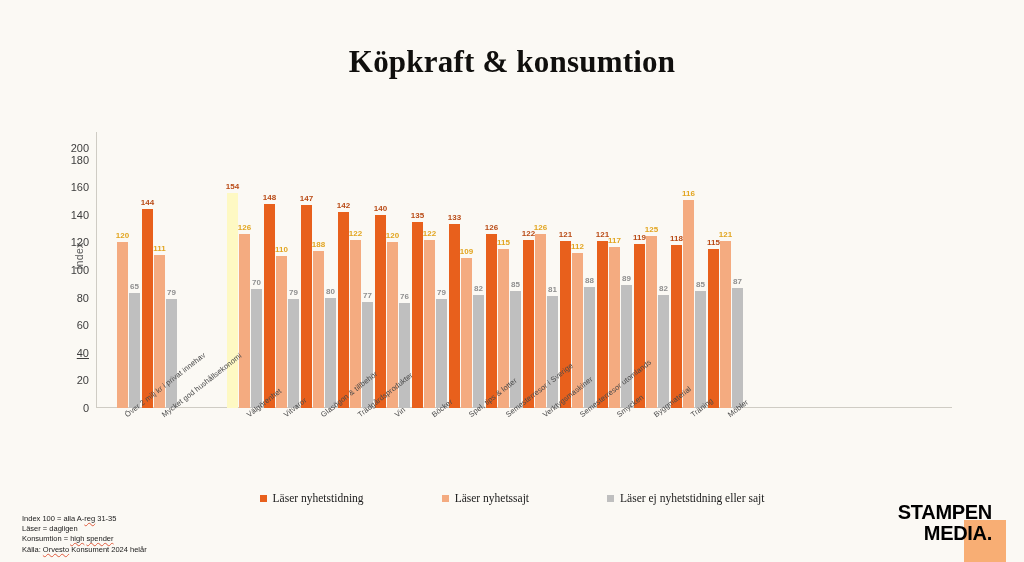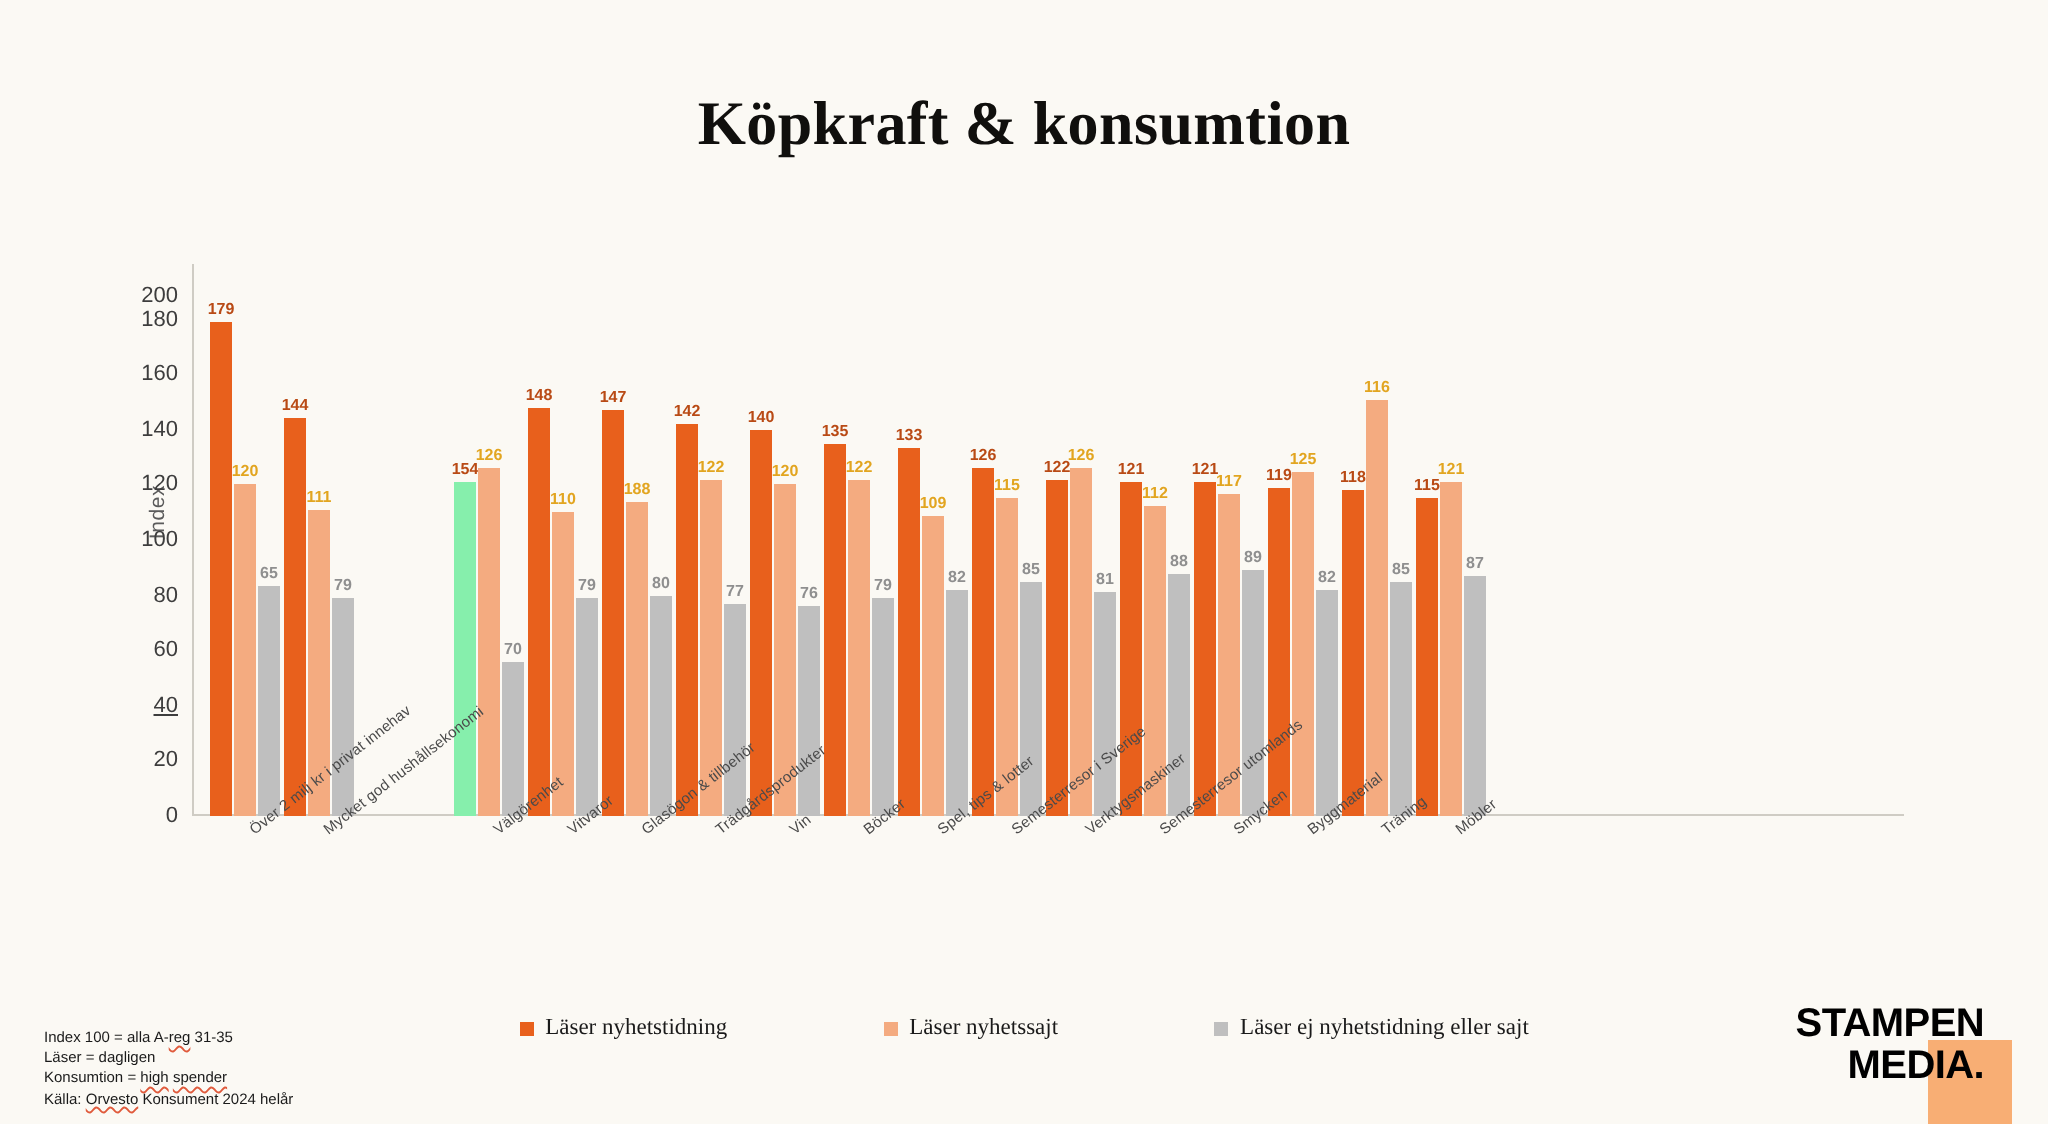--- a/index.html
+++ b/index.html
@@ -145,21 +145,20 @@
     justify-content: center;
     gap: 0px;
   }
   .legend-item {
     display: flex;
     align-items: center;
     gap: 6px;
     font-family: "Liberation Serif", serif;
     font-size: 11.5px;
     color: #1a1a1a;
-    margin-top: 16px;
   }
   .legend-item + .legend-item { margin-left: 78px; }
   .legend-swatch {
     width: 7px;
     height: 7px;
     display: inline-block;
   }
 
   
   #footnotes {
@@ -219,49 +218,46 @@
       <div class="y-tick" style="top: 165.6px;">80</div>
       <div class="y-tick" style="top: 138px;">100</div>
       <div class="y-tick" style="top: 110.4px;">120</div>
       <div class="y-tick" style="top: 82.8px;">140</div>
       <div class="y-tick" style="top: 55.2px;">160</div>
       <div class="y-tick" style="top: 27.6px;">180</div>
       <div class="y-tick" style="top: 16px;">200</div>
     </div>
   <div id="bars-layer">
       <div class="bar-group" style="left: 9px; width: 35px;">
-        <div class="bar s0" style="height: 247.02px; background: rgb(232, 96, 28);">
-          <span class="bar-label">179</span>
-        </div>
         <div class="bar s1" style="height: 165.6px; background: rgb(244, 171, 128);">
           <span class="bar-label">120</span>
         </div>
         <div class="bar s2" style="height: 115px; background: rgb(191, 191, 191);">
           <span class="bar-label">65</span>
         </div>
       </div>
       <div class="bar-group" style="left: 46px; width: 35px;">
         <div class="bar s0" style="height: 198.72px; background: rgb(232, 96, 28);">
           <span class="bar-label">144</span>
         </div>
         <div class="bar s1" style="height: 153.18px; background: rgb(244, 171, 128);">
           <span class="bar-label">111</span>
         </div>
         <div class="bar s2" style="height: 109.02px; background: rgb(191, 191, 191);">
           <span class="bar-label">79</span>
         </div>
       </div>
       <div class="bar-group" style="left: 131px; width: 35px;">
-        <div class="bar s0" style="height: 167px; background: #86efac; text-align: right;">
+        <div class="bar s0" style="height: 215px; background: #fef9c3; text-align: right;">
           <span class="bar-label">154</span>
         </div>
         <div class="bar s1" style="height: 173.88px; background: rgb(244, 171, 128);">
           <span class="bar-label">126</span>
         </div>
-        <div class="bar s2" style="height: 77px; background: rgb(191, 191, 191);">
+        <div class="bar s2" style="height: 119px; background: rgb(191, 191, 191);">
           <span class="bar-label">70</span>
         </div>
       </div>
       <div class="bar-group" style="left: 168px; width: 35px;">
         <div class="bar s0" style="height: 204.24px; background: rgb(232, 96, 28);">
           <span class="bar-label">148</span>
         </div>
         <div class="bar s1" style="height: 151.8px; background: rgb(244, 171, 128);">
           <span class="bar-label">110</span>
         </div>

